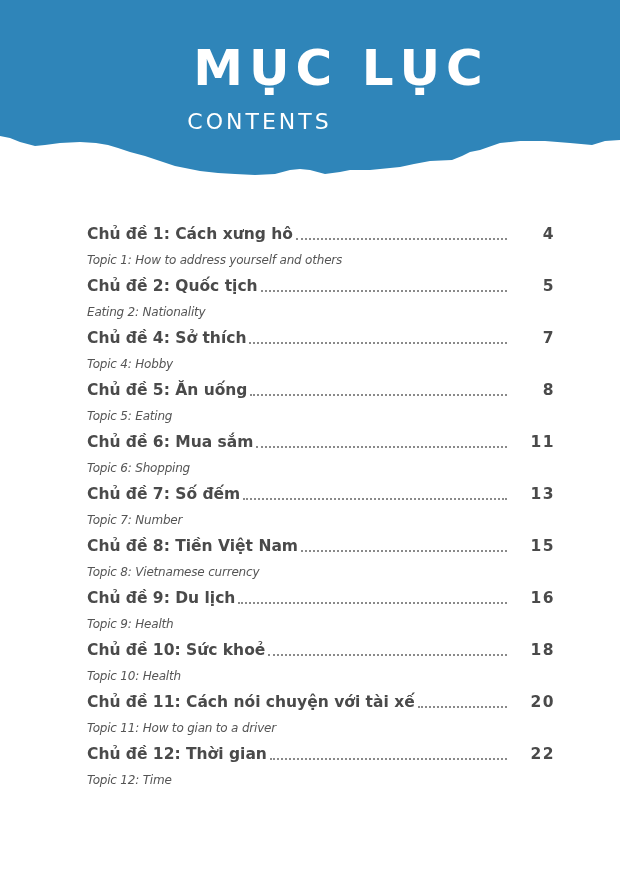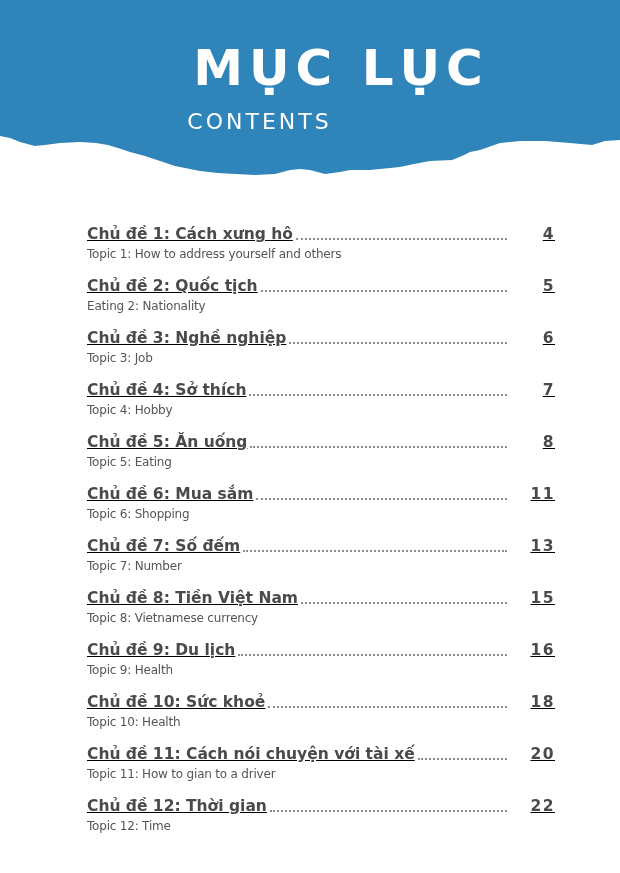--- a/index.html
+++ b/index.html
@@ -58,21 +58,20 @@
       width: 468px;
     }
     .toc-entry {
       position: relative;
       height: 52px;
     }
     .entry-row {
       display: flex;
       align-items: flex-end;
       height: 24px;
-      text-decoration: underline;
     }
     .entry-title {
       font-family: "DejaVu Sans", sans-serif;
       font-weight: bold;
       font-size: 15.5px;
       color: #4a4a4a;
       white-space: nowrap;
       line-height: 22px;
     }
     .entry-leader {
@@ -87,24 +86,25 @@
       font-family: "DejaVu Sans", sans-serif;
       font-weight: bold;
       font-size: 15.5px;
       color: #4a4a4a;
       letter-spacing: 1.5px;
       line-height: 22px;
       padding-top: 6px;
     }
     .entry-subtitle {
       font-family: "DejaVu Sans", sans-serif;
+      font-style: italic;
       font-size: 12px;
       color: #555555;
       line-height: 16px;
-      margin-top: 1px;
+      margin-top: 7px;
       letter-spacing: -0.2px;
     }
   </style>
 </head>
 <body>
 
 <div class="header">
   <svg width="620" height="180" viewBox="0 0 620 180">
     <path fill="#2f85b9" d="M0,0 L620,0 L620,140
       L605,141 L592,145 L570,143 L545,141 L520,141 L500,143 L480,150
@@ -130,28 +130,20 @@
   <div class="toc-entry">
     <div class="entry-row">
       <span class="entry-title">Chủ đề 2: Quốc tịch</span>
       <span class="entry-leader"></span>
       <span class="entry-page">5</span>
     </div>
     <div class="entry-subtitle">Eating 2: Nationality</div>
   </div>
   <div class="toc-entry">
     <div class="entry-row">
-      <span class="entry-title">Chủ đề 3: Nghề nghiệp</span>
-      <span class="entry-leader"></span>
-      <span class="entry-page">6</span>
-    </div>
-    <div class="entry-subtitle">Topic 3: Job</div>
-  </div>
-  <div class="toc-entry">
-    <div class="entry-row">
       <span class="entry-title">Chủ đề 4: Sở thích</span>
       <span class="entry-leader"></span>
       <span class="entry-page">7</span>
     </div>
     <div class="entry-subtitle">Topic 4: Hobby</div>
   </div>
   <div class="toc-entry">
     <div class="entry-row">
       <span class="entry-title">Chủ đề 5: Ăn uống</span>
       <span class="entry-leader"></span>

